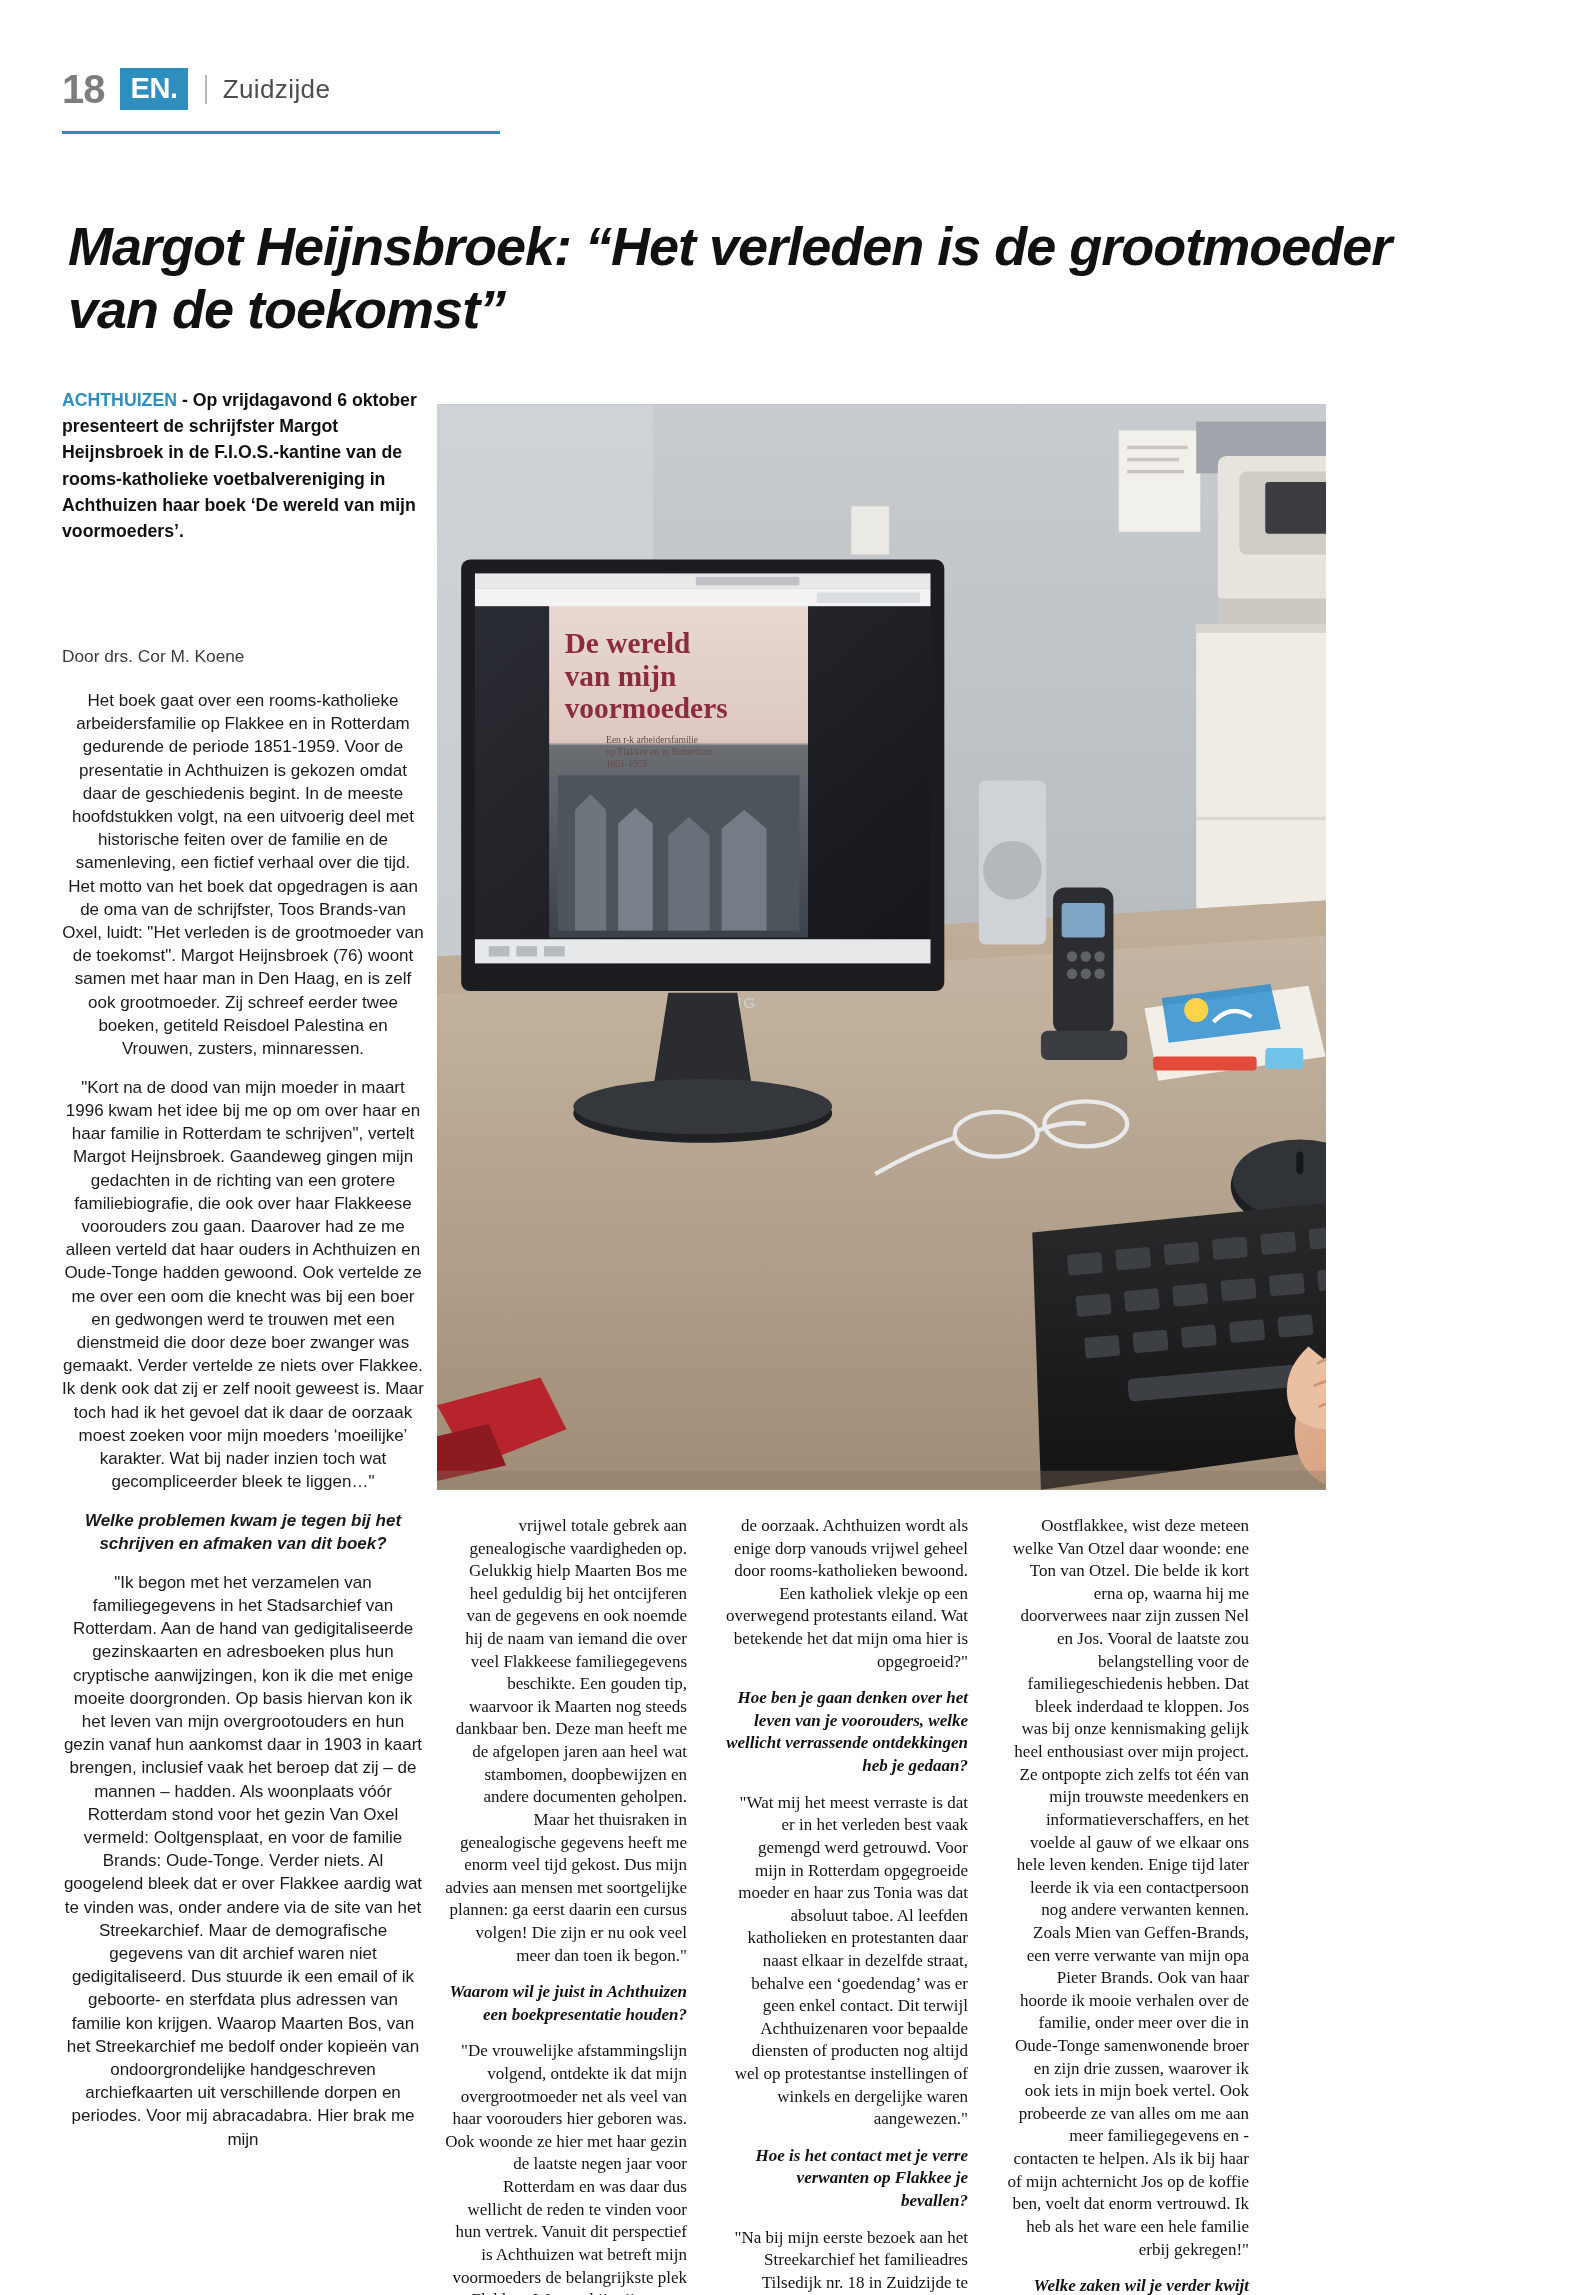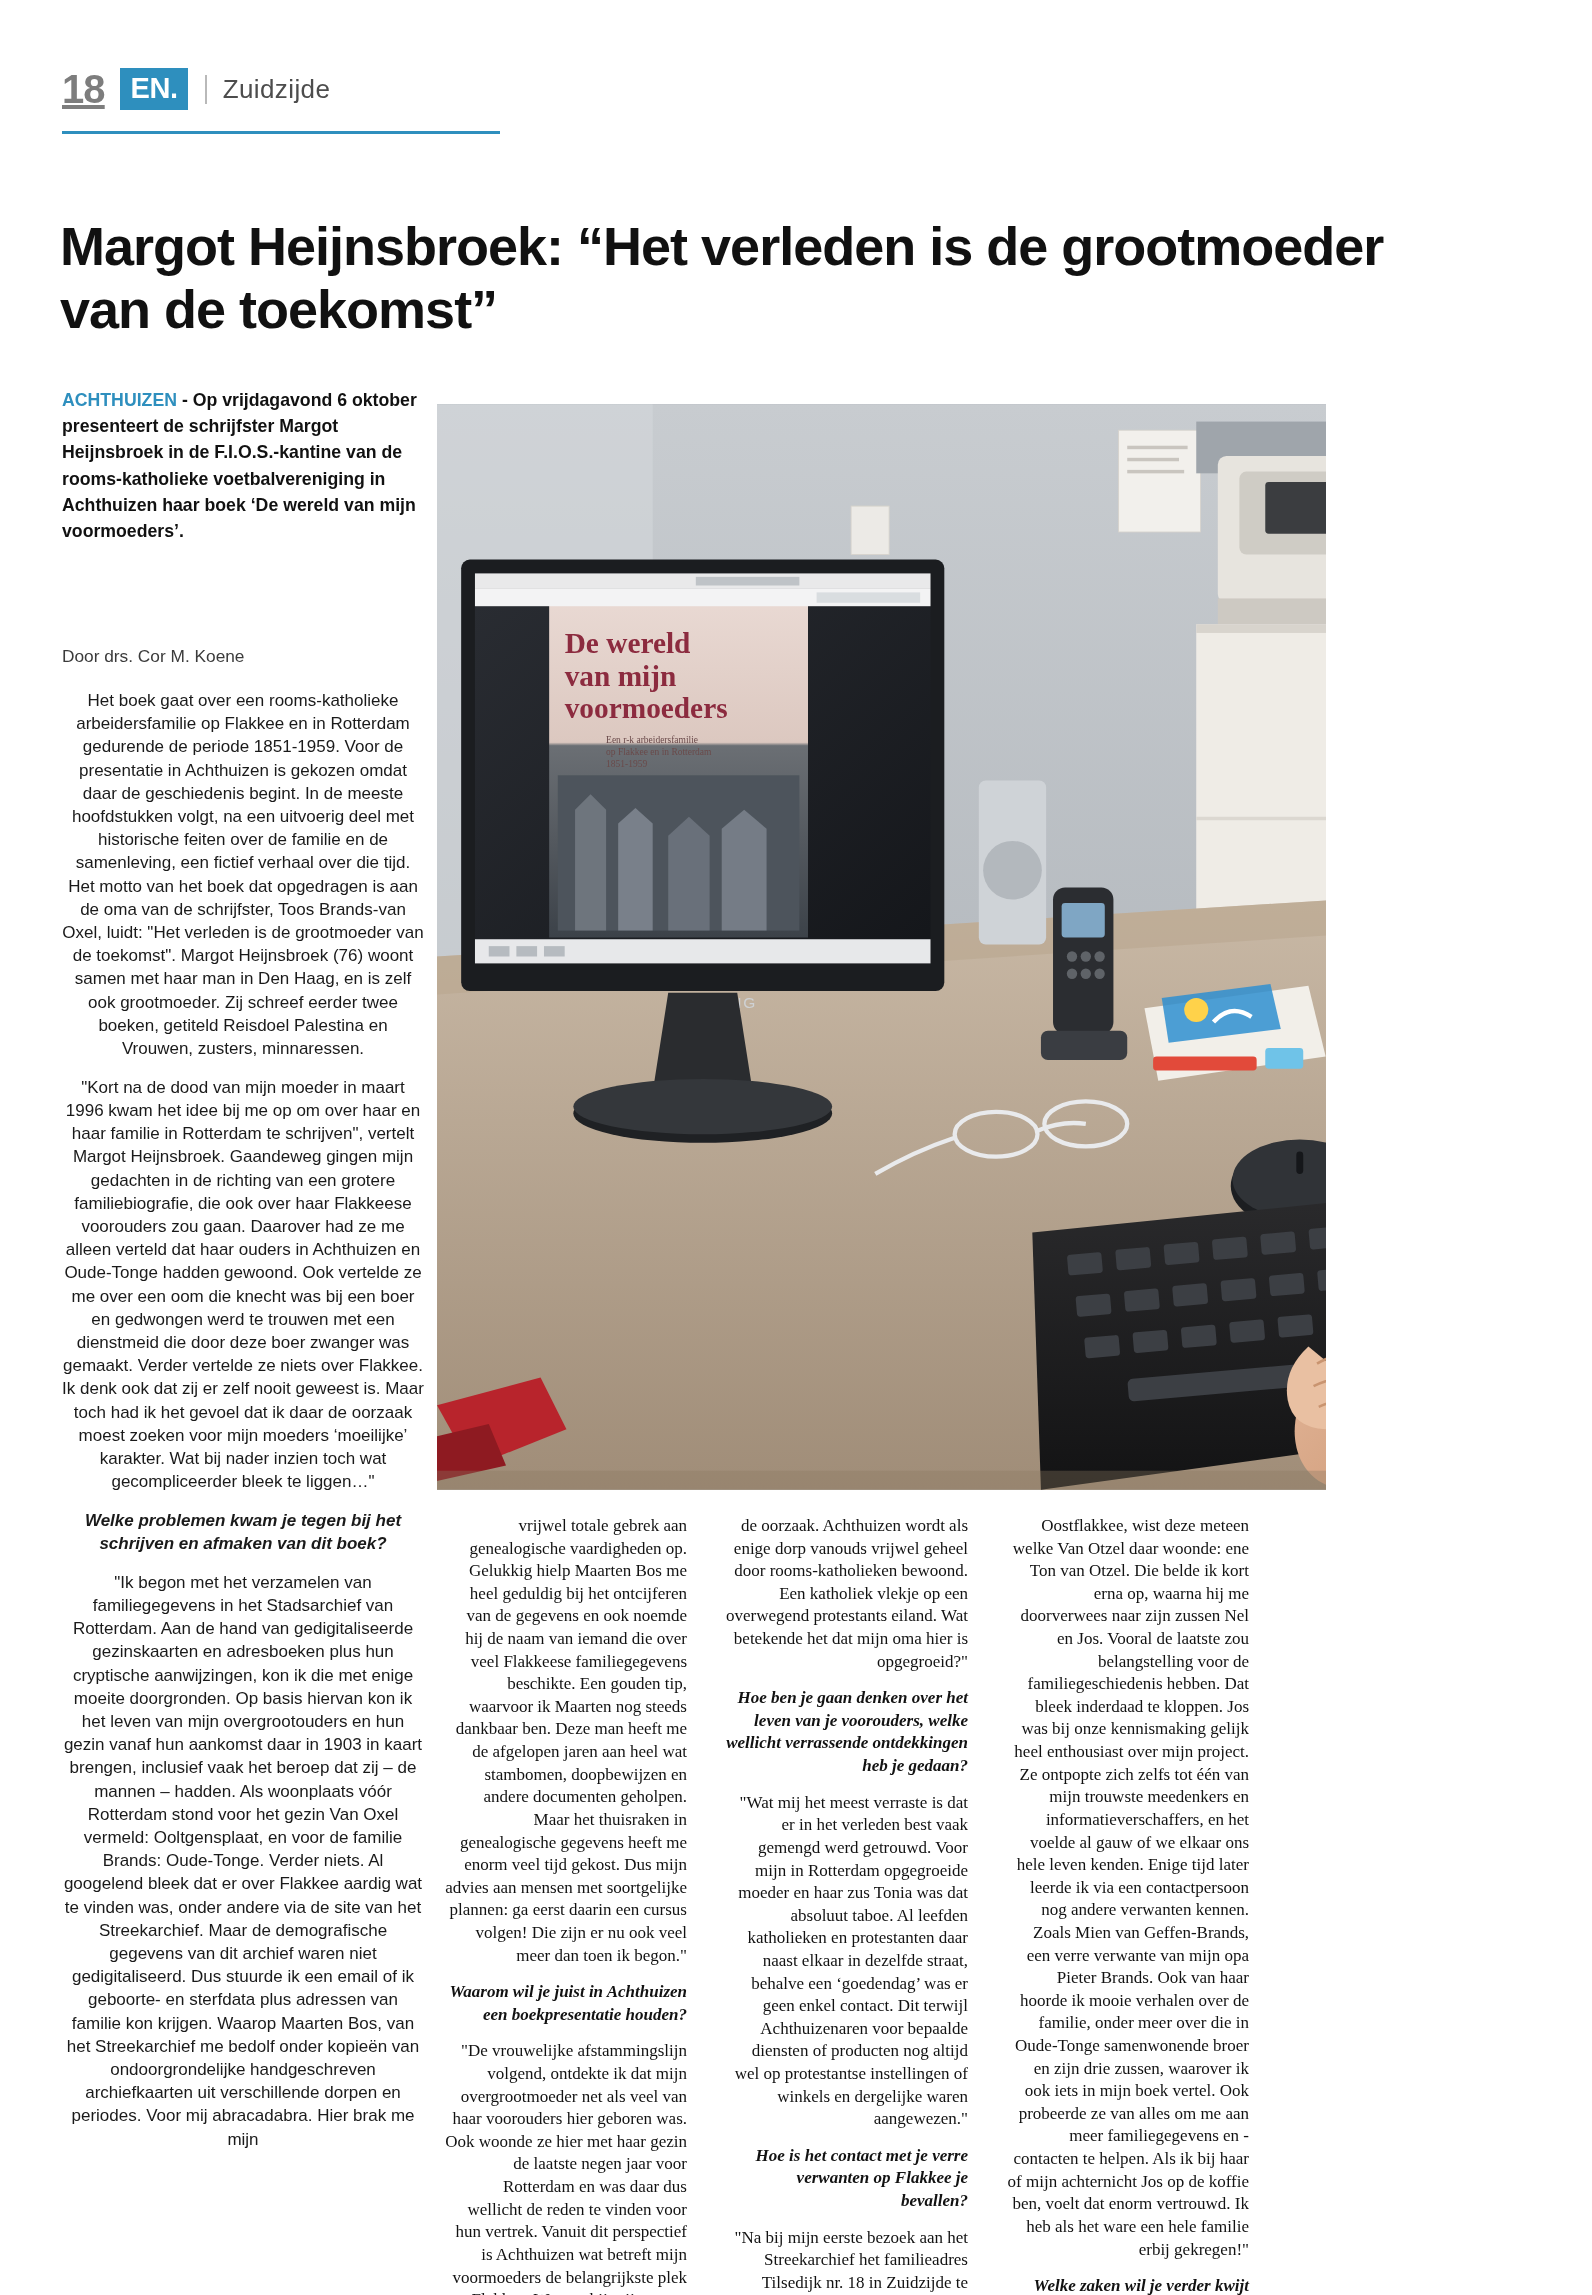--- a/index.html
+++ b/index.html
@@ -33,21 +33,20 @@
     display: flex;
     align-items: center;
   }
   .page-number {
     font-size: 40px;
     font-weight: bold;
     color: #7d7d7d;
     letter-spacing: -0.9px;
     line-height: 1;
     margin-right: 15.5px;
-    text-decoration: underline;
   }
   .en-logo {
     background: #2e8fbe;
     color: #ffffff;
     font-size: 29px;
     font-weight: bold;
     letter-spacing: -0.4px;
     padding: 5.2px 10.4px 7px 10.4px;
     line-height: 1;
     display: inline-block;
@@ -68,28 +67,29 @@
     left: 62px;
     top: 131px;
     width: 438px;
     height: 2.6px;
     background: #2e8fbe;
   }
 
   
   .headline {
     position: absolute;
-    left: 60px;
+    left: 68px;
     top: 179px;
     width: 1415px;
     font-size: 54px;
     font-weight: bold;
     line-height: 1.16;
     letter-spacing: -1px;
     color: #111111;
+    font-style: italic;
   }
 
   
   .intro {
     position: absolute;
     left: 62px;
     top: 387px;
     width: 362px;
     font-size: 17.7px;
     font-weight: bold;

